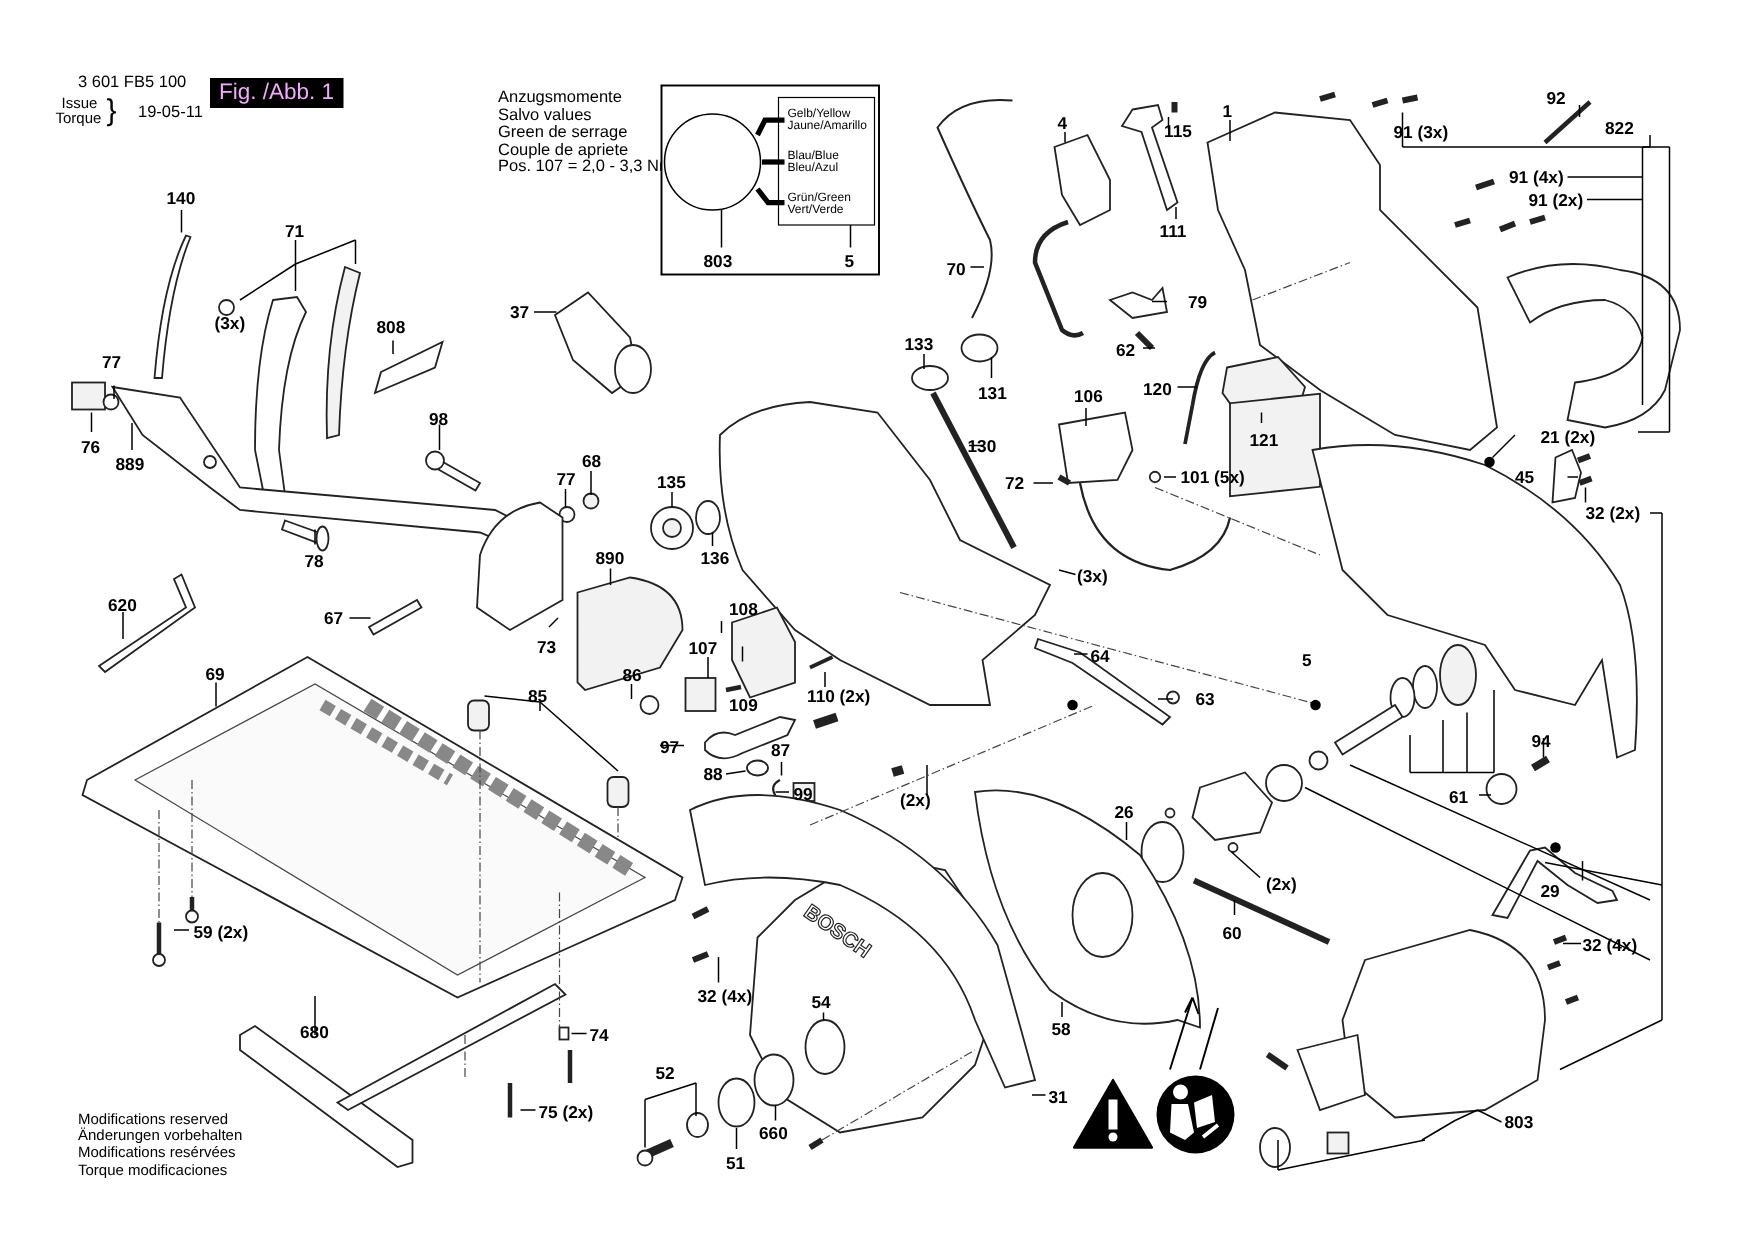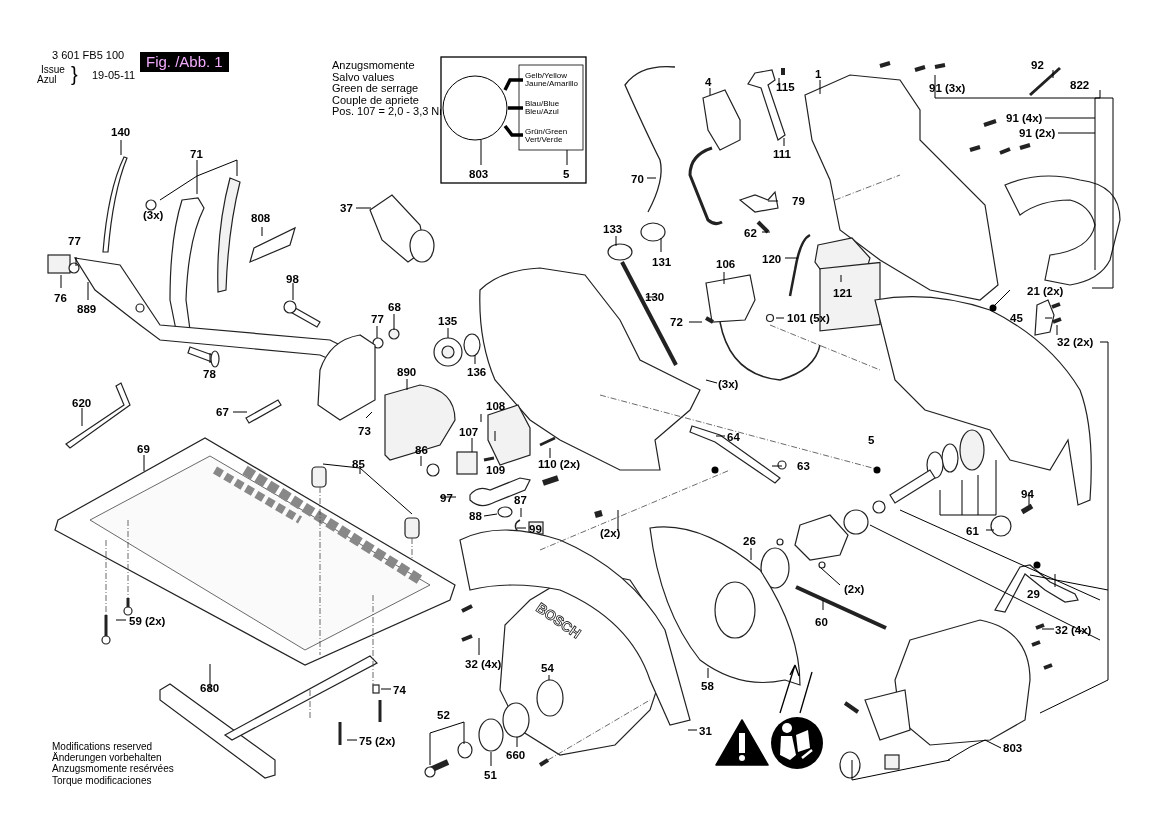--- a/index.html
+++ b/index.html
@@ -17,38 +17,38 @@
   .partg { fill:#f2f2f2; stroke:#222; stroke-width:1.2; }
   .ln { stroke:#000; stroke-width:1; fill:none; }
   .dash { stroke:#444; stroke-width:0.8; fill:none; stroke-dasharray:6 2 1 2; }
 </style>
 </head>
 <body>
 
 <div class="hdr" style="left:36px;top:49px;margin-left:16px;">3 601 FB5 100</div>
 <div class="issue">
   <div style="padding-left:4px;">Issue</div>
-  <div>Azul</div>
+  <div>Torque</div>
 </div>
 <div style="position:absolute;left:71px;top:64px;font-size:20px;line-height:20px;">}</div>
 <div class="hdr" style="left:92px;top:69px;">19-05-11</div>
 <div class="fig-badge">Fig. /Abb. 1</div>
 
 <div class="torque">
   <div>Anzugsmomente</div>
   <div>Salvo values</div>
   <div>Green de serrage</div>
   <div>Couple de apriete</div>
   <div>Pos. 107 =  2,0 - 3,3 Nm</div>
 </div>
 
 <div class="mods">
   <div>Modifications reserved</div>
   <div>Änderungen vorbehalten</div>
-  <div>Anzugsmomente resérvées</div>
+  <div>Modifications resérvées</div>
   <div>Torque modificaciones</div>
 </div>
 
 <svg id="dia" width="1169" height="826" viewBox="0 0 1169 826">
 
   <g>
     <rect x="441" y="57" width="145" height="126" fill="#fff" stroke="#000" stroke-width="1.3"></rect>
     <circle cx="475" cy="108" r="32" fill="#fff" stroke="#000" stroke-width="1"></circle>
     <rect x="519" y="65" width="64" height="85" fill="#fff" stroke="#000" stroke-width="0.8"></rect>
     <path d="M505,90 L510,80 L523,80" stroke="#000" stroke-width="3.5" fill="none"></path>

